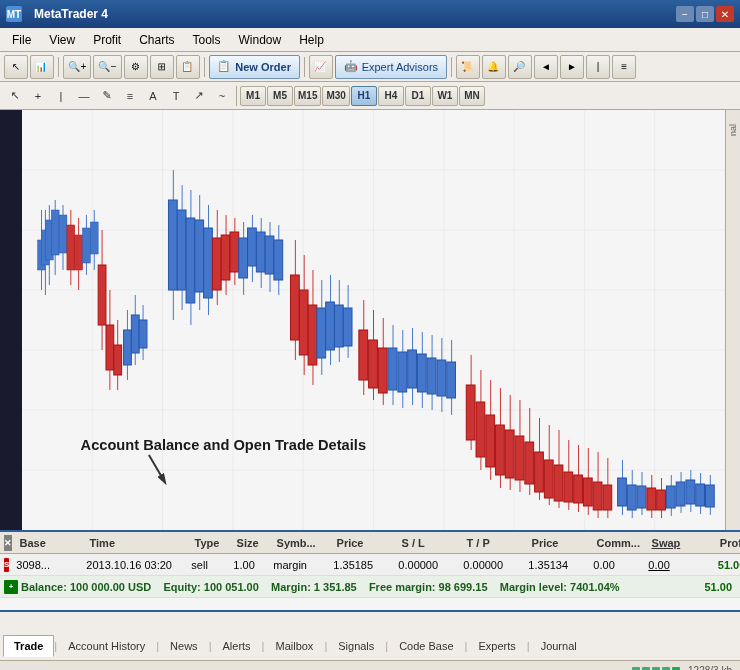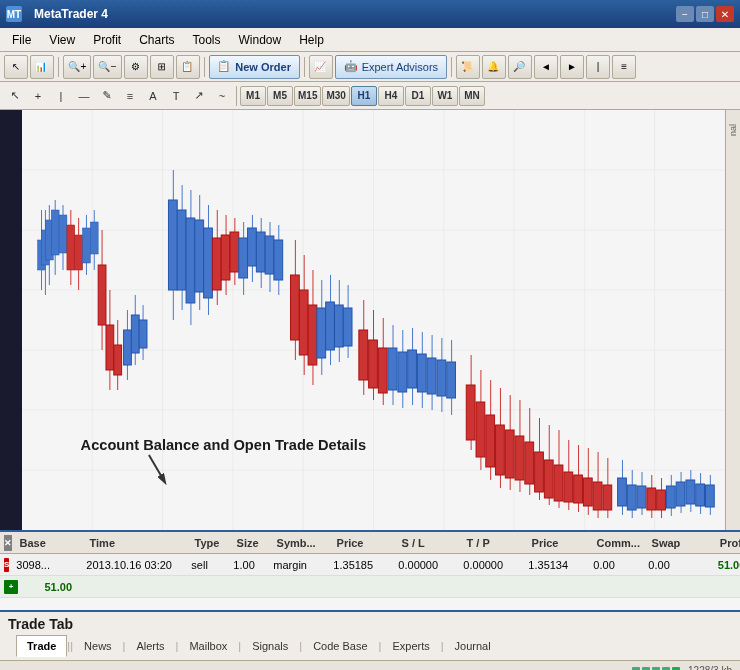--- a/index.html
+++ b/index.html
@@ -207,21 +207,21 @@
     .col-order { flex: 0 0 70px; }
     .col-time { flex: 0 0 105px; }
     .col-type { flex: 0 0 42px; }
     .col-size { flex: 0 0 40px; }
     .col-symb { flex: 0 0 60px; }
     .col-price { flex: 0 0 65px; }
     .col-sl { flex: 0 0 65px; }
     .col-tp { flex: 0 0 65px; }
     .col-price2 { flex: 0 0 65px; }
     .col-comm { flex: 0 0 55px; }
-    .col-swap { flex: 0 0 50px; }
+    .col-swap { flex: 0 0 50px; text-decoration: underline; }
     .col-profit { flex: 0 0 55px; text-align: right; }
 
     
     .trade-row {
       height: 22px;
       display: flex;
       align-items: center;
       font-size: 11px;
       border-bottom: 1px solid #ddd;
       padding: 0 4px;
@@ -237,24 +237,25 @@
     .buy-icon { width: 14px; height: 14px; background: #007700; border-radius: 1px; display: flex; align-items: center; justify-content: center; color: white; font-size: 8px; font-weight: bold; margin-right: 3px; }
 
     
     .tabs-area {
       background: #f0ede8;
       border-top: 2px solid #2c5f9e;
     }
     .tabs-row {
       display: flex;
       align-items: center;
-      padding: 0 16px;
+      padding: 0 3px;
       gap: 0;
       height: 28px;
       background: #f0ede8;
+      margin-top: 20px;
     }
     .tab-item {
       padding: 4px 10px;
       font-size: 11px;
       cursor: pointer;
       color: #333;
       border: 1px solid transparent;
       white-space: nowrap;
     }
     .tab-item.active {
@@ -625,31 +626,30 @@
     <span class="col col-tp">0.00000</span>
     <span class="col col-price2">1.35134</span>
     <span class="col col-comm">0.00</span>
     <span class="col col-swap">0.00</span>
     <span class="col col-profit" style="color:#0a6600;font-weight:bold">51.00</span>
 
   </div>
 
   <div class="trade-row balance-row">
     <div class="buy-icon">+</div>
+    <span style="flex:1;font-size:11px;color:#1a5c1a;font-weight:bold">Balance: 100 000.00 USD &nbsp;&nbsp; Equity: 100 051.00 &nbsp;&nbsp; Margin: 1 351.85 &nbsp;&nbsp; Free margin: 98 699.15 &nbsp;&nbsp; Margin level: 7401.04%</span>
     <span class="col col-profit" style="color:#0a6600;font-weight:bold">51.00</span>
   </div>
 </div>
 
 <div class="tabs-area">
-  <div style="display:flex;align-items:center;padding:4px 0 0 8px;">
-    <span style="font-size:14px;font-weight:bold;color:#1a1a1a;">Trade Tab</span>
-  </div>
   <div class="tabs-row">
     <div class="tab-item active">Trade</div>
     <span class="tab-sep"> | </span>
+    <div class="tab-item">Account History</div>
     <span class="tab-sep"> | </span>
     <div class="tab-item">News</div>
     <span class="tab-sep"> | </span>
     <div class="tab-item">Alerts</div>
     <span class="tab-sep"> | </span>
     <div class="tab-item">Mailbox</div>
     <span class="tab-sep"> | </span>
     <div class="tab-item">Signals</div>
     <span class="tab-sep"> | </span>
     <div class="tab-item">Code Base</div>

